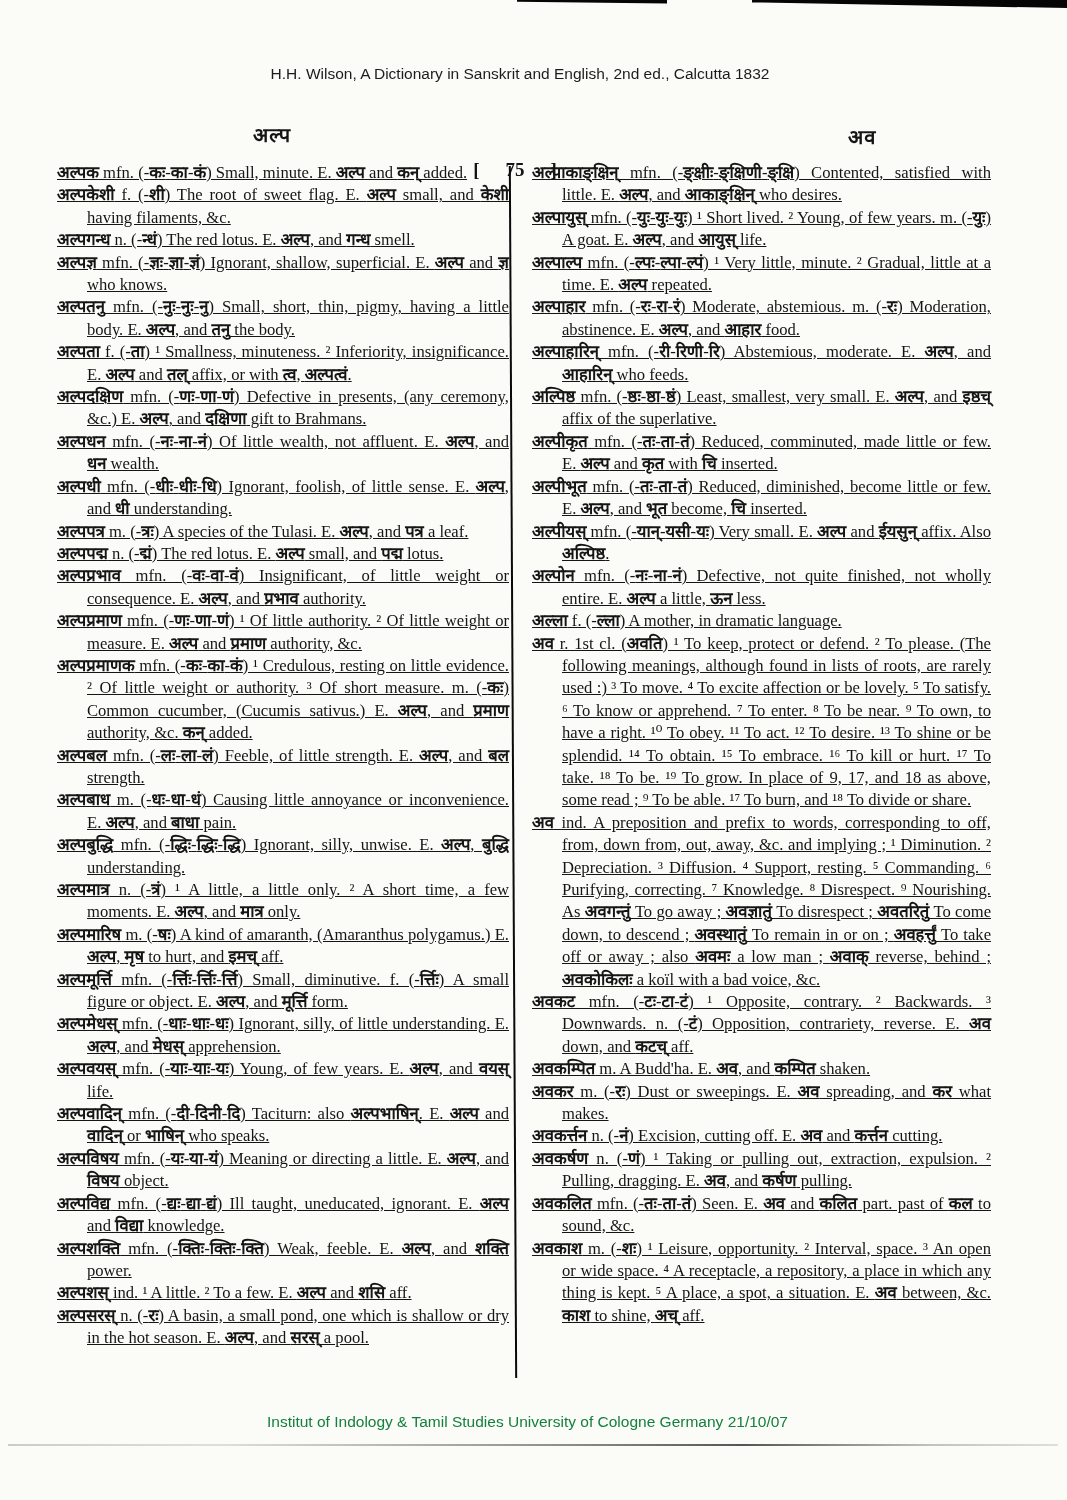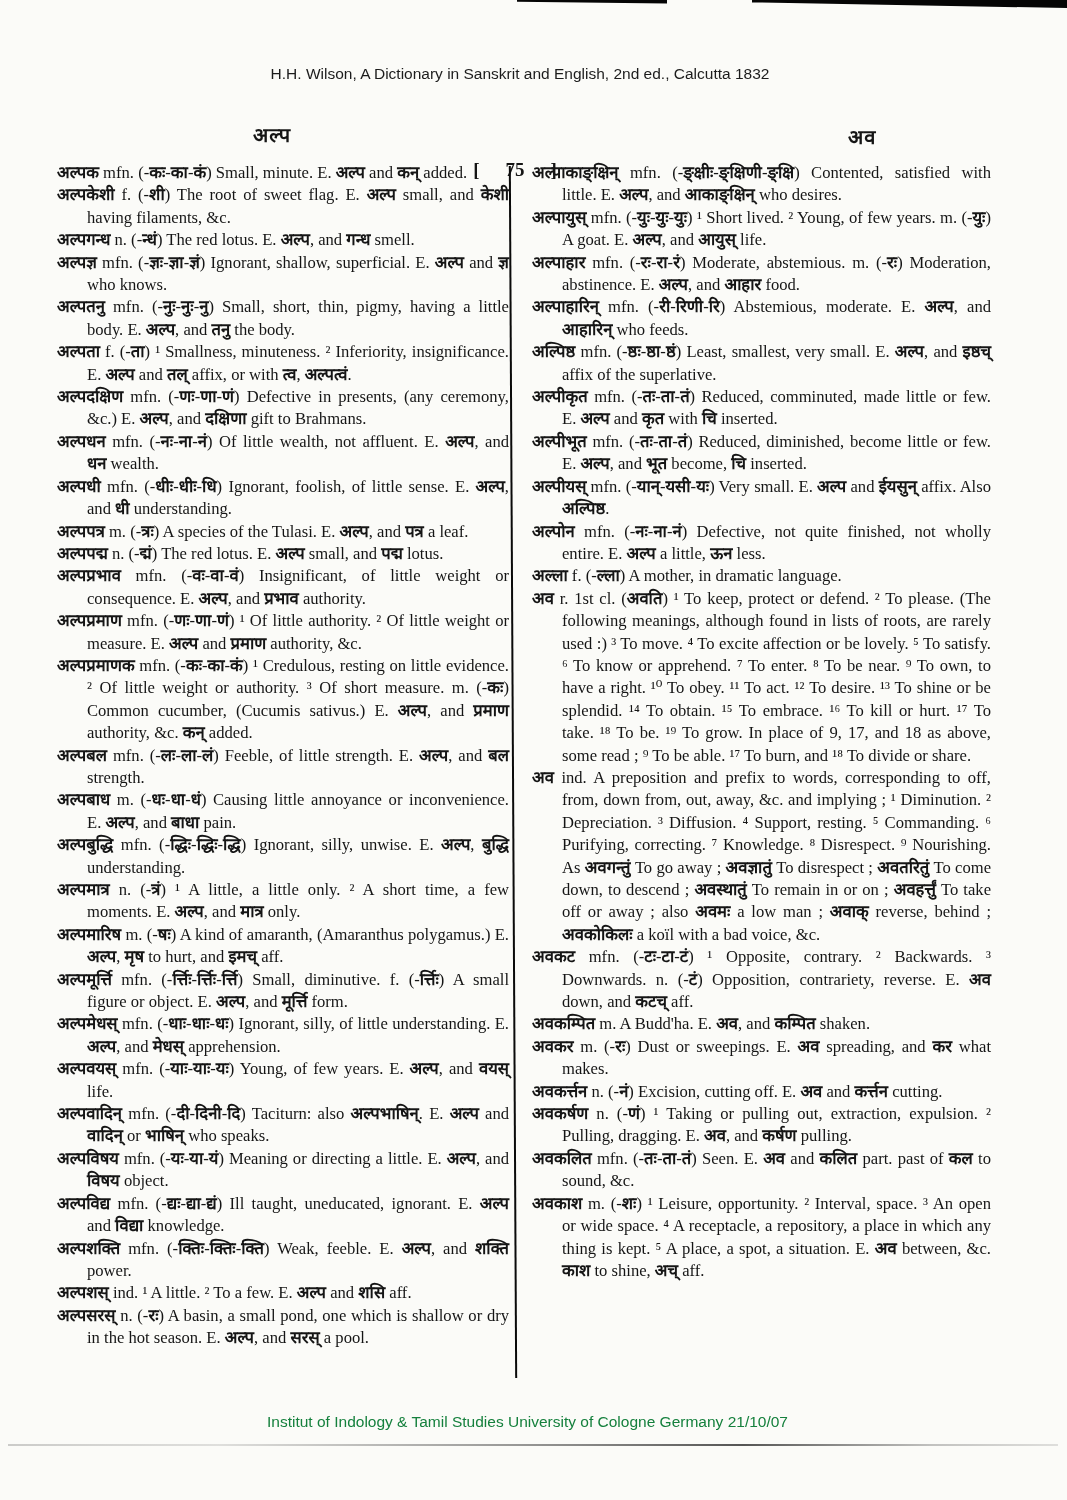--- a/index.html
+++ b/index.html
@@ -26,21 +26,21 @@
     position: absolute; left: 0; top: 0; width: 1030px;
     text-align: center; font-size: 19px; font-weight: bold; margin-top: 40px;
   }
   .rh-center .gap { display: inline-block; width: 26px; }
   .rh-right {
     position: absolute; left: 848px; top: 4px;
     font-weight: bold; font-size: 20px; letter-spacing: 1px;
   }
   .page-body {
     position: absolute; top: 162px; left: 57px; width: 934px;
-    display: flex; gap: 23px;
+    display: flex; gap: 23px; text-decoration: underline;
   }
   .col { font-size: 16.6px; line-height: 22.4px; text-align: justify; }
   .col-left  { width: 452px; }
   .col-right { width: 459px; }
   .entry { margin: 0; padding-left: 30px; text-indent: -30px; }
   .dev { font-weight: bold; font-family: "Liberation Serif", "DejaVu Serif", serif; }
   .column-divider {
     position: absolute; left: 512px; top: 166px;
     width: 2px; height: 1212px; background: #0a0a0a;
     transform: rotate(-0.3deg);
@@ -110,20 +110,21 @@
       <p class="entry"><span class="dev">अल्पवादिन्</span> mfn. (-<span class="dev">दी</span>-<span class="dev">दिनी</span>-<span class="dev">दि</span>) Taciturn: also <span class="dev">अल्पभाषिन्</span>. E. <span class="dev">अल्प</span> and <span class="dev">वादिन्</span> or <span class="dev">भाषिन्</span> who speaks.</p>
       <p class="entry"><span class="dev">अल्पविषय</span> mfn. (-<span class="dev">यः</span>-<span class="dev">या</span>-<span class="dev">यं</span>) Meaning or directing a little. E. <span class="dev">अल्प</span>, and <span class="dev">विषय</span> object.</p>
       <p class="entry"><span class="dev">अल्पविद्य</span> mfn. (-<span class="dev">द्यः</span>-<span class="dev">द्या</span>-<span class="dev">द्यं</span>) Ill taught, uneducated, ignorant. E. <span class="dev">अल्प</span> and <span class="dev">विद्या</span> knowledge.</p>
       <p class="entry"><span class="dev">अल्पशक्ति</span> mfn. (-<span class="dev">क्तिः</span>-<span class="dev">क्तिः</span>-<span class="dev">क्ति</span>) Weak, feeble. E. <span class="dev">अल्प</span>, and <span class="dev">शक्ति</span> power.</p>
       <p class="entry"><span class="dev">अल्पशस्</span> ind. ¹ A little. ² To a few. E. <span class="dev">अल्प</span> and <span class="dev">शसि</span> aff.</p>
       <p class="entry"><span class="dev">अल्पसरस्</span> n. (-<span class="dev">रः</span>) A basin, a small pond, one which is shallow or dry in the hot season. E. <span class="dev">अल्प</span>, and <span class="dev">सरस्</span> a pool.</p>
     </div>
   <div class="col col-right" id="col-right">
       <p class="entry"><span class="dev">अल्पाकाङ्क्षिन्</span> mfn. (-<span class="dev">ङ्क्षीः</span>-<span class="dev">ङ्क्षिणी</span>-<span class="dev">ङ्क्षि</span>) Contented, satisfied with little. E. <span class="dev">अल्प</span>, and <span class="dev">आकाङ्क्षिन्</span> who desires.</p>
       <p class="entry"><span class="dev">अल्पायुस्</span> mfn. (-<span class="dev">युः</span>-<span class="dev">युः</span>-<span class="dev">युः</span>) ¹ Short lived. ² Young, of few years. m. (-<span class="dev">युः</span>) A goat. E. <span class="dev">अल्प</span>, and <span class="dev">आयुस्</span> life.</p>
+      <p class="entry"><span class="dev">अल्पाल्प</span> mfn. (-<span class="dev">ल्पः</span>-<span class="dev">ल्पा</span>-<span class="dev">ल्पं</span>) ¹ Very little, minute. ² Gradual, little at a time. E. <span class="dev">अल्प</span> repeated.</p>
       <p class="entry"><span class="dev">अल्पाहार</span> mfn. (-<span class="dev">रः</span>-<span class="dev">रा</span>-<span class="dev">रं</span>) Moderate, abstemious. m. (-<span class="dev">रः</span>) Moderation, abstinence. E. <span class="dev">अल्प</span>, and <span class="dev">आहार</span> food.</p>
       <p class="entry"><span class="dev">अल्पाहारिन्</span> mfn. (-<span class="dev">री</span>-<span class="dev">रिणी</span>-<span class="dev">रि</span>) Abstemious, moderate. E. <span class="dev">अल्प</span>, and <span class="dev">आहारिन्</span> who feeds.</p>
       <p class="entry"><span class="dev">अल्पिष्ठ</span> mfn. (-<span class="dev">ष्ठः</span>-<span class="dev">ष्ठा</span>-<span class="dev">ष्ठं</span>) Least, smallest, very small. E. <span class="dev">अल्प</span>, and <span class="dev">इष्ठच्</span> affix of the superlative.</p>
       <p class="entry"><span class="dev">अल्पीकृत</span> mfn. (-<span class="dev">तः</span>-<span class="dev">ता</span>-<span class="dev">तं</span>) Reduced, comminuted, made little or few. E. <span class="dev">अल्प</span> and <span class="dev">कृत</span> with <span class="dev">चि</span> inserted.</p>
       <p class="entry"><span class="dev">अल्पीभूत</span> mfn. (-<span class="dev">तः</span>-<span class="dev">ता</span>-<span class="dev">तं</span>) Reduced, diminished, become little or few. E. <span class="dev">अल्प</span>, and <span class="dev">भूत</span> become, <span class="dev">चि</span> inserted.</p>
       <p class="entry"><span class="dev">अल्पीयस्</span> mfn. (-<span class="dev">यान्</span>-<span class="dev">यसी</span>-<span class="dev">यः</span>) Very small. E. <span class="dev">अल्प</span> and <span class="dev">ईयसुन्</span> affix. Also <span class="dev">अल्पिष्ठ</span>.</p>
       <p class="entry"><span class="dev">अल्पोन</span> mfn. (-<span class="dev">नः</span>-<span class="dev">ना</span>-<span class="dev">नं</span>) Defective, not quite finished, not wholly entire. E. <span class="dev">अल्प</span> a little, <span class="dev">ऊन</span> less.</p>
       <p class="entry"><span class="dev">अल्ला</span> f. (-<span class="dev">ल्ला</span>) A mother, in dramatic language.</p>
       <p class="entry"><span class="dev">अव</span> r. 1st cl. (<span class="dev">अवति</span>) ¹ To keep, protect or defend. ² To please. (The following meanings, although found in lists of roots, are rarely used :) ³ To move. ⁴ To excite affection or be lovely. ⁵ To satisfy. ⁶ To know or apprehend. ⁷ To enter. ⁸ To be near. ⁹ To own, to have a right. ¹⁰ To obey. ¹¹ To act. ¹² To desire. ¹³ To shine or be splendid. ¹⁴ To obtain. ¹⁵ To embrace. ¹⁶ To kill or hurt. ¹⁷ To take. ¹⁸ To be. ¹⁹ To grow. In place of 9, 17, and 18 as above, some read ; ⁹ To be able. ¹⁷ To burn, and ¹⁸ To divide or share.</p>
       <p class="entry"><span class="dev">अव</span> ind. A preposition and prefix to words, corresponding to off, from, down from, out, away, &amp;c. and implying ; ¹ Diminution. ² Depreciation. ³ Diffusion. ⁴ Support, resting. ⁵ Commanding. ⁶ Purifying, correcting. ⁷ Knowledge. ⁸ Disrespect. ⁹ Nourishing. As <span class="dev">अवगन्तुं</span> To go away ; <span class="dev">अवज्ञातुं</span> To disrespect ; <span class="dev">अवतरितुं</span> To come down, to descend ; <span class="dev">अवस्थातुं</span> To remain in or on ; <span class="dev">अवहर्त्तुं</span> To take off or away ; also <span class="dev">अवमः</span> a low man ; <span class="dev">अवाक्</span> reverse, behind ; <span class="dev">अवकोकिलः</span> a koïl with a bad voice, &amp;c.</p>

